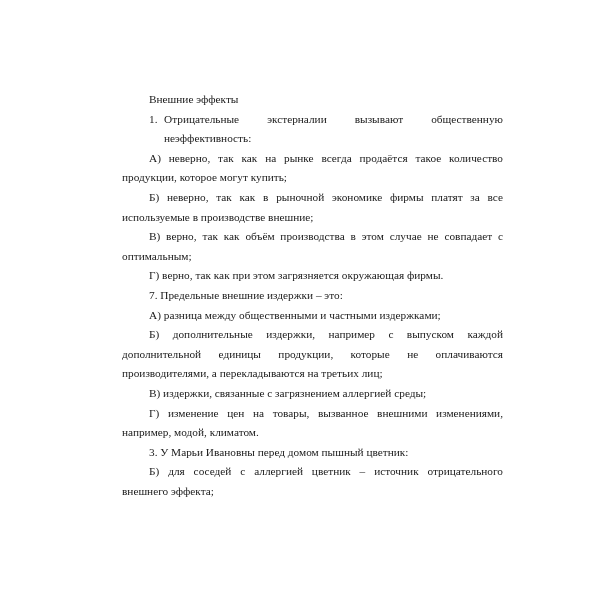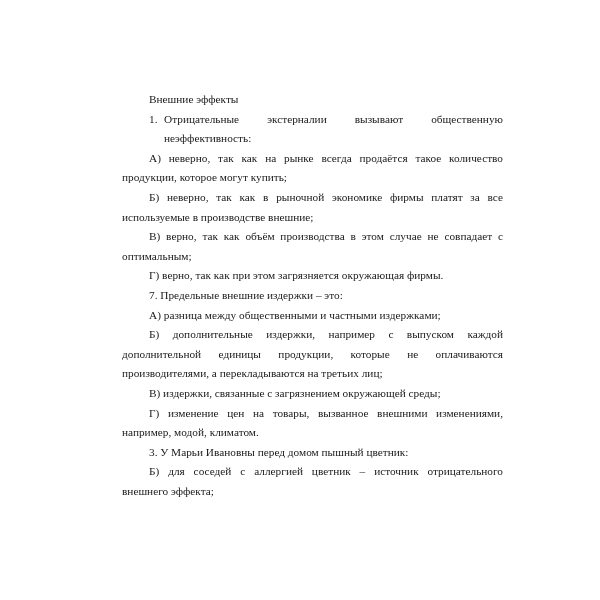--- a/index.html
+++ b/index.html
@@ -66,21 +66,21 @@
   <p class="p"><span>В)</span><span class="spell"> верно</span><span>, так как объём производства в этом случае не совпадает с оптимальным;</span></p>
 
   <p class="p"><span>Г)</span><span class="spell"> верно</span><span>, так как при этом загрязняется окружающая фирмы.</span></p>
 
   <p class="p">7. Предельные внешние издержки – это:</p>
 
   <p class="p">А) разница между общественными и частными издержками;</p>
 
   <p class="p">Б) дополнительные издержки, например с выпуском каждой дополнительной единицы продукции, которые не оплачиваются производителями, а перекладываются на третьих лиц;</p>
 
-  <p class="p">В) издержки, связанные с загрязнением окружающей среды;</p>
+  <p class="p">В) издержки, связанные с загрязнением аллергией среды;</p>
 
   <p class="p">Г) изменение цен на товары, вызванное внешними изменениями, например, модой, климатом.</p>
 
   <p class="p">3. У Марьи Ивановны перед домом пышный цветник:</p>
 
 
   <p class="p">Б) для соседей с аллергией цветник – источник отрицательного внешнего эффекта;</p>
 
 </div>
 

